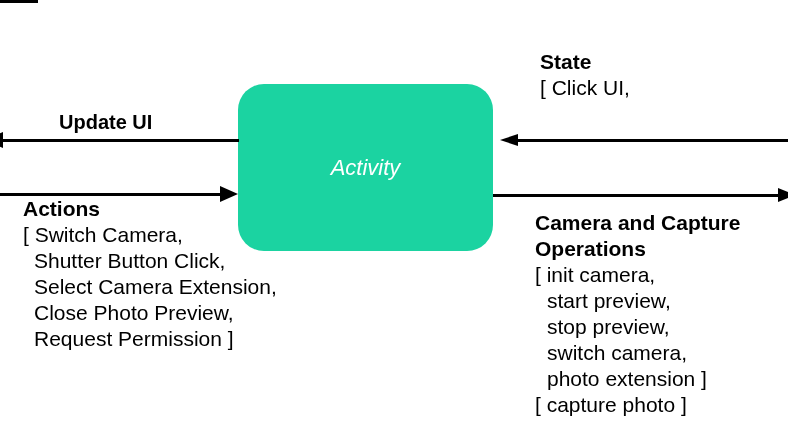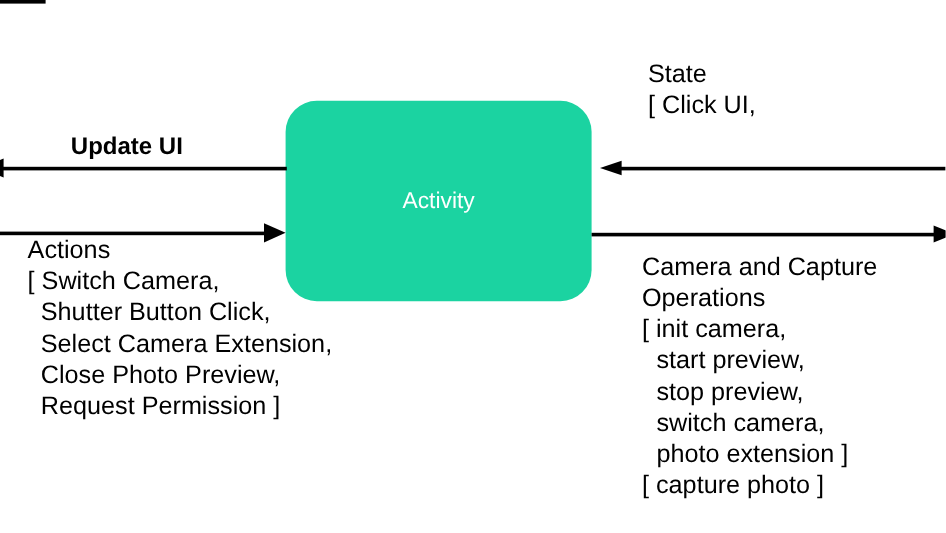--- a/index.html
+++ b/index.html
@@ -43,39 +43,40 @@
     left: 238px; top: 84px;
     width: 255px; height: 167px;
     background: var(--node-fill);
     border-radius: 26px;
     display: flex;
     align-items: center;
     justify-content: center;
   }
   .node-label {
     color: var(--node-text);
-    font-size: 19px;
+    font-size: 22px;
+    font-style: italic;
   }
 
   .update-label {
     position: absolute;
     left: 59px; top: 109px;
     font-size: 20px;
     font-weight: bold;
     line-height: 26px;
     white-space: nowrap;
   }
 
   .text-block {
     position: absolute;
     font-size: 21px;
     line-height: 26px;
     white-space: nowrap;
   }
-  .text-block .title { font-weight: normal; }
+  .text-block .title { font-weight: bold; }
   .text-block .indent { padding-left: 11px; }
 
   .block-actions   { left: 23px;  top: 196px; }
   .block-state     { left: 540px; top: 49px;  }
   .block-camops    { left: 535px; top: 210px; }
   .block-camops .indent { padding-left: 12px; }
 
   .artifact-bar {
     position: absolute;
     left: 0; top: 0;

